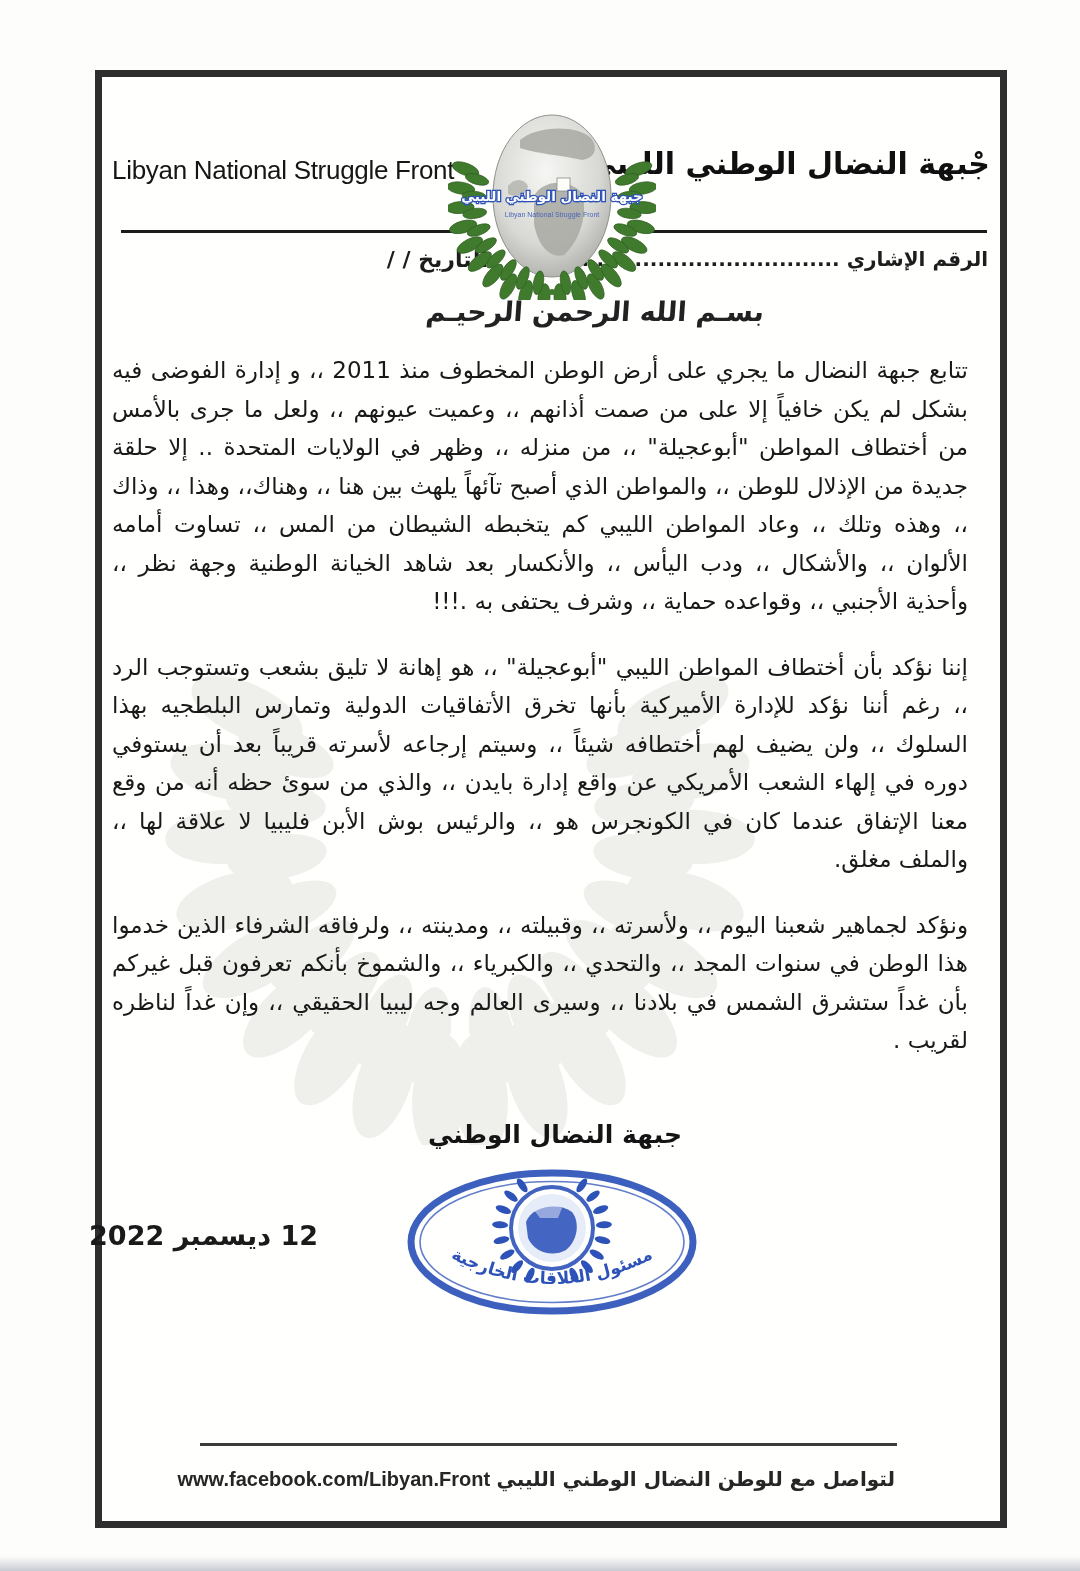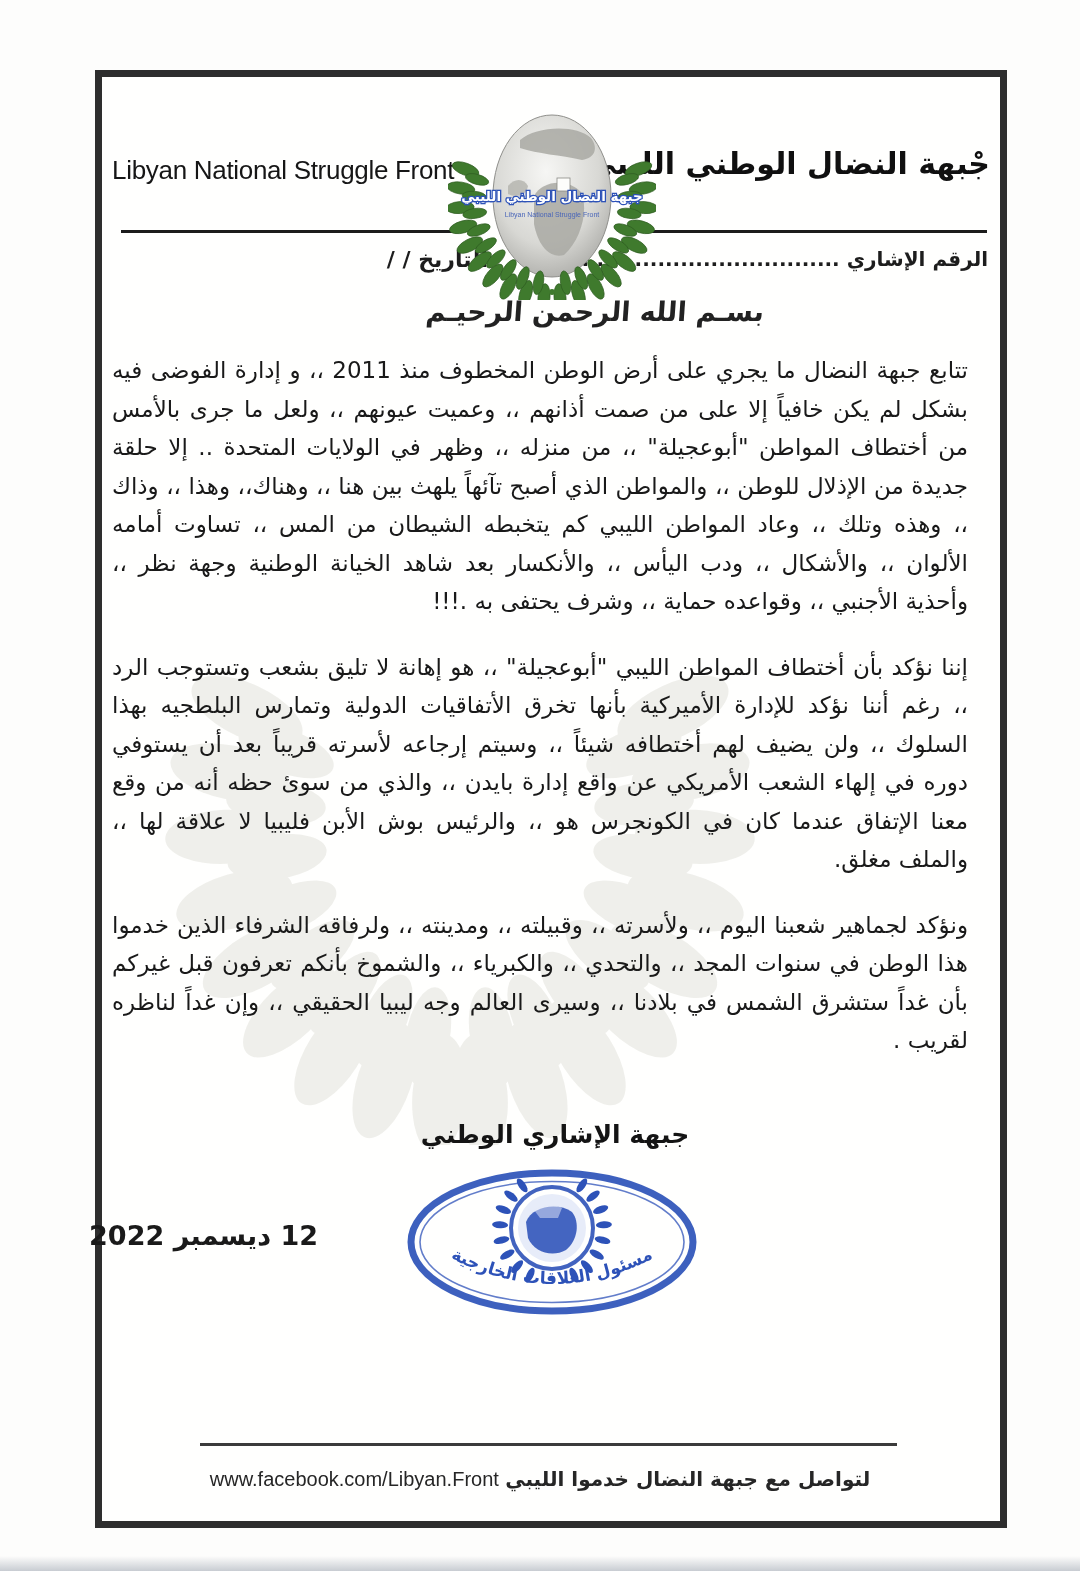--- a/index.html
+++ b/index.html
@@ -57,21 +57,21 @@
   .issue-date{
     left:108px;top:1220px;width:210px;direction:rtl;text-align:left;
     font-size:27px;font-weight:bold;color:#1a1a1a;white-space:nowrap;z-index:3;
   }
   .footer-rule{left:200px;top:1443px;width:697px;height:3px;background:#3b3b3b;z-index:3;}
   .footer-text{
     left:185px;top:1467px;width:710px;text-align:center;direction:rtl;
     font-size:20px;color:#262626;white-space:nowrap;z-index:3;
   }
   .footer-text .ar{font-weight:bold;}
-  .footer-text .url{font-family:"Liberation Sans",sans-serif;font-weight:400;}
+  .footer-text .url{font-family:"Liberation Sans",sans-serif;font-weight:700;}
   .watermark{left:150px;top:545px;width:620px;height:600px;z-index:1;opacity:0.55;pointer-events:none;}
 </style>
 </head>
 <body>
 
 <svg class="abs watermark" viewBox="0 0 620 600" aria-hidden="true">
   <g id="wm-wreath">
       <ellipse cx="289.5184004543003" cy="548.9725684847713" rx="27" ry="60" transform="rotate(185 289.5184004543003 548.9725684847713)" fill="#e3e3dc"></ellipse>
       <ellipse cx="234.46172565375701" cy="535.6711349636785" rx="27" ry="60" transform="rotate(198.75 234.46172565375701 535.6711349636785)" fill="#e3e3dc"></ellipse>
       <ellipse cx="183.73459203849646" cy="507.71569036947915" rx="27" ry="60" transform="rotate(212.5 183.73459203849646 507.71569036947915)" fill="#e3e3dc"></ellipse>
@@ -180,21 +180,21 @@
 <div class="abs date-line">التاريخ      /      /</div>
 
 <div class="abs basmala">بسـم الله الرحمن الرحيـم</div>
 
 <div class="abs body-text">
   <p>تتابع جبهة النضال ما يجري على أرض الوطن المخطوف منذ 2011 ،، و إدارة الفوضى فيه بشكل لم يكن خافياً إلا على من صمت أذانهم ،، وعميت عيونهم ،، ولعل ما جرى بالأمس من أختطاف المواطن "أبوعجيلة" ،، من منزله ،، وظهر في الولايات المتحدة .. إلا حلقة جديدة من الإذلال للوطن ،، والمواطن الذي أصبح تآئهاً يلهث بين هنا ،، وهناك،، وهذا ،، وذاك ،، وهذه وتلك ،، وعاد المواطن الليبي كم يتخبطه الشيطان من المس ،، تساوت أمامه الألوان ،، والأشكال ،، ودب اليأس ،، والأنكسار بعد شاهد الخيانة الوطنية وجهة نظر ،، وأحذية الأجنبي ،، وقواعده حماية ،، وشرف يحتفى به .!!!</p>
   <p>إننا نؤكد بأن أختطاف المواطن الليبي "أبوعجيلة" ،، هو إهانة لا تليق بشعب وتستوجب الرد ،، رغم أننا نؤكد للإدارة الأميركية بأنها تخرق الأتفاقيات الدولية وتمارس البلطجيه بهذا السلوك ،، ولن يضيف لهم أختطافه شيئاً ،، وسيتم إرجاعه لأسرته قريباً بعد أن يستوفي دوره في إلهاء الشعب الأمريكي عن واقع إدارة بايدن ،، والذي من سوئ حظه أنه من وقع معنا الإتفاق عندما كان في الكونجرس هو ،، والرئيس بوش الأبن فليبيا لا علاقة لها ،، والملف مغلق.</p>
   <p>ونؤكد لجماهير شعبنا اليوم ،، ولأسرته ،، وقبيلته ،، ومدينته ،، ولرفاقه الشرفاء الذين خدموا هذا الوطن في سنوات المجد ،، والتحدي ،، والكبرياء ،، والشموخ بأنكم تعرفون قبل غيركم بأن غداً ستشرق الشمس في بلادنا ،، وسيرى العالم وجه ليبيا الحقيقي ،، وإن غداً لناظره لقريب .</p>
 </div>
 
-<div class="abs signature">جبهة الإشاري الوطني</div>
+<div class="abs signature">جبهة النضال الوطني</div>
 
 <svg class="abs stamp" viewBox="0 0 300 152" aria-hidden="true">
   <ellipse cx="150" cy="76" rx="141" ry="69" fill="none" stroke="#2d52b8" stroke-width="7" opacity="0.92"></ellipse>
   <ellipse cx="150" cy="76" rx="132" ry="60.5" fill="none" stroke="#2d52b8" stroke-width="1.6" opacity="0.75"></ellipse>
   <circle cx="150" cy="62" r="41" fill="none" stroke="#2d52b8" stroke-width="4" opacity="0.9"></circle>
   <circle cx="150" cy="62" r="34" fill="#e7ecf9"></circle>
   <path d="M124,56 C130,40 156,36 170,46 C178,56 176,74 164,84 C150,92 132,86 126,72 Z" fill="#2d52b8" opacity="0.88"></path>
   <path d="M132,44 C140,38 154,38 160,42 L156,52 L138,52 Z" fill="#e7ecf9" opacity="0.5"></path>
   <g id="stamp-wreath">
       <ellipse cx="128.02385038948364" cy="109.1280049259058" rx="3.5" ry="8" transform="rotate(205 128.02385038948364 109.1280049259058)" fill="#2d52b8"></ellipse>
@@ -218,16 +218,16 @@
   <path id="stampArc" d="M 34 84 Q 150 152 266 84" fill="none"></path>
   <text font-size="17" font-weight="bold" fill="#2d52b8" style="font-family:'DejaVu Sans',sans-serif;direction:rtl;unicode-bidi:plaintext">
     <textPath href="#stampArc" startOffset="50%" text-anchor="middle">مسئول العلاقات الخارجية</textPath>
   </text>
 </svg>
 
 <div class="abs issue-date">12 ديسمبر 2022</div>
 
 <div class="abs footer-rule"></div>
 <div class="abs footer-text">
-  <span class="ar">لتواصل مع جبهة النضال خدموا الليبي</span>
+  <span class="ar">لتواصل مع للوطن النضال الوطني الليبي</span>
   <span> </span>
   <span class="url">www.facebook.com/Libyan.Front</span>
 </div>
 
 </body></html>

